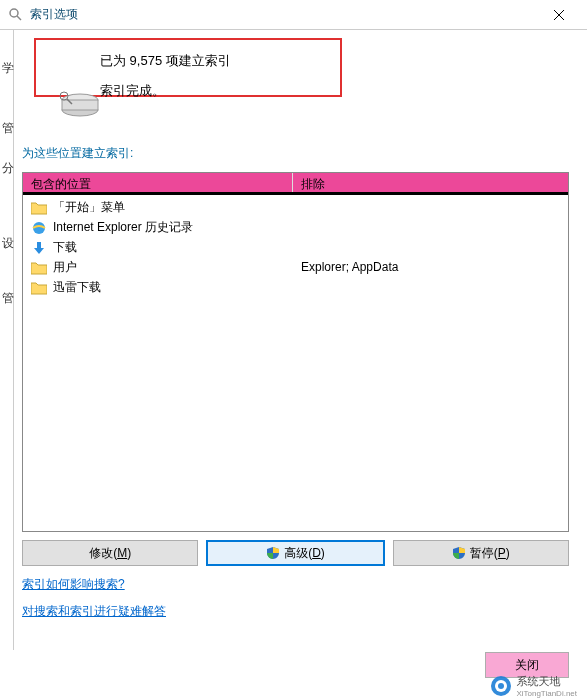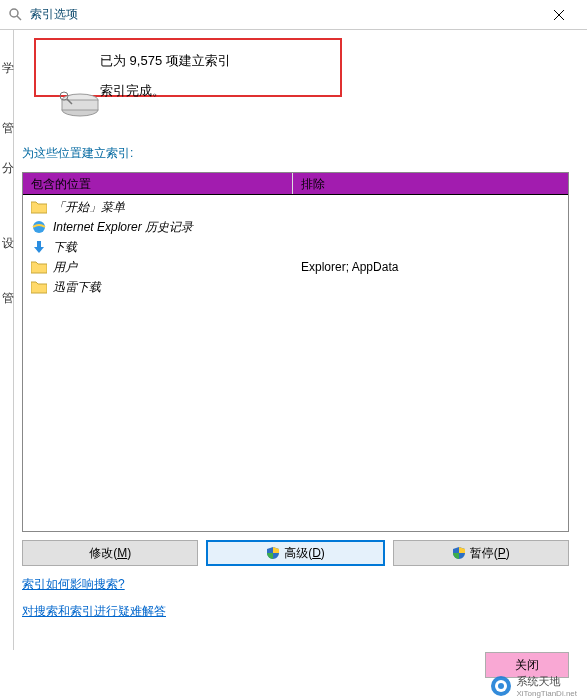--- a/index.html
+++ b/index.html
@@ -120,22 +120,22 @@
       width: 100%;
       height: 360px;
       border: 1px solid #888;
       background: #fff;
       display: flex;
       flex-direction: column;
     }
     .list-header {
       display: flex;
       height: 22px;
-      border-bottom: 1px solid #000000;
-      background: #a21caf;
+      border-bottom: 3px solid #000000;
+      background: #ec4899;
     }
     .list-header .col {
       padding: 3px 8px;
       font-size: 12px;
       color: #000;
     }
     .col-included { flex: 0 0 270px; border-right: 1px solid #ddd; }
     .col-excluded { flex: 1; }
     .list-body {
       flex: 1;
@@ -143,23 +143,22 @@
       overflow: auto;
     }
     .list-row {
       display: flex;
       height: 20px;
       align-items: center;
     }
     .row-included {
       flex: 0 0 270px;
       display: flex;
-      align-items: flex-start;
+      align-items: flex-end;
       padding-left: 8px;
-      font-style: italic;
     }
     .row-excluded {
       flex: 1;
       padding-left: 8px;
       font-size: 12px;
     }
     .folder-icon, .ie-icon, .dl-icon {
       width: 16px;
       height: 16px;
       margin-right: 6px;

